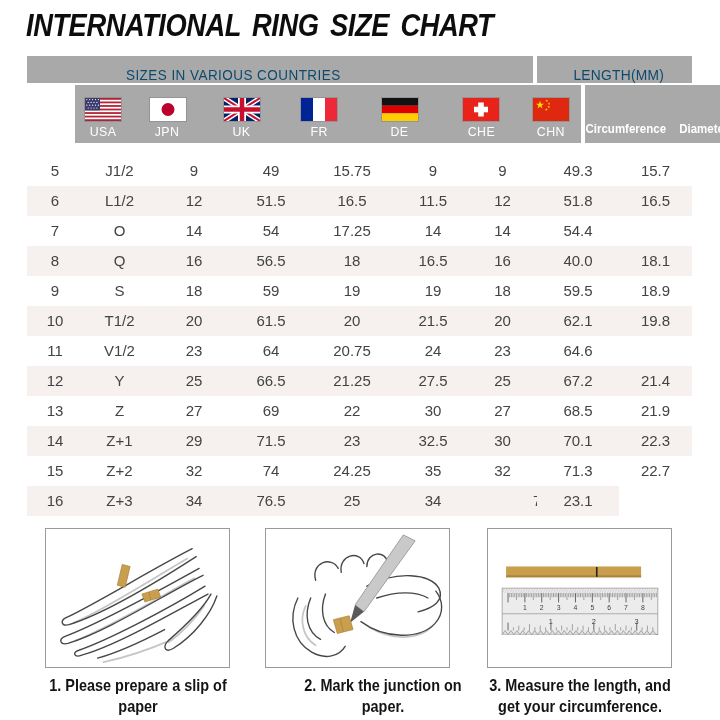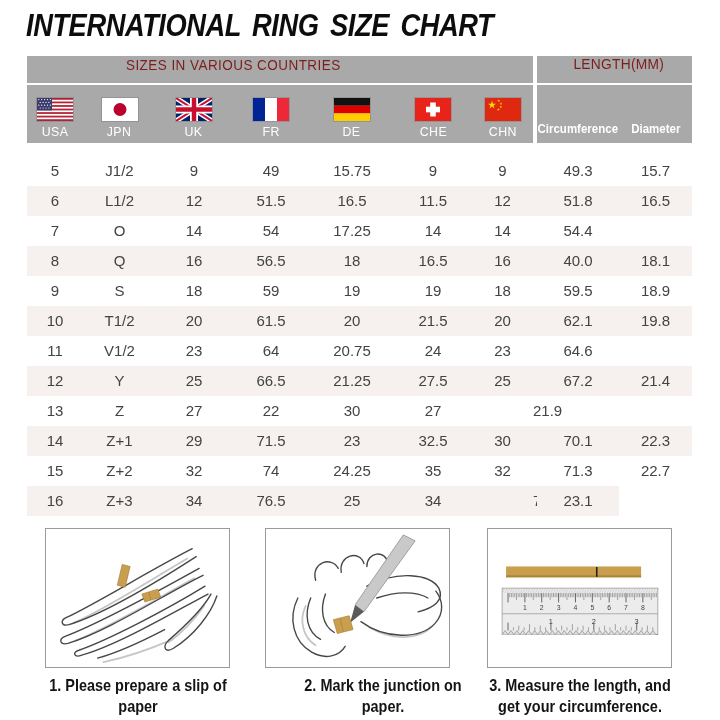--- a/index.html
+++ b/index.html
@@ -7,28 +7,28 @@
   .stage{position:relative;width:720px;height:720px;background:#fff;}
 
   
   .title{position:absolute;left:26px;top:8px;margin:0;font-size:31px;font-weight:bold;
     font-style:italic;letter-spacing:-.5px;word-spacing:5px;color:var(--title-black,#0d0d0d);
     transform:scaleX(.88);transform-origin:left center;white-space:nowrap;}
 
   
   .tablewrap{position:absolute;left:27px;top:56px;width:665px;}
   .rowA{display:grid;grid-template-columns:506px 4px 155px;height:29px;}
-  .rowA .hcell{background:var(--header-gray,#a9a9a9);color:#7f1d1d;display:flex;
-    align-items:flex-start;justify-content:center;border-bottom:2px solid #fff;}
+  .rowA .hcell{background:var(--header-gray,#a9a9a9);color:#0c4a6e;display:flex;
+    align-items:flex-end;justify-content:center;border-bottom:2px solid #fff;}
   .rowA .hl span{font-size:15px;letter-spacing:.5px;white-space:nowrap;
     transform:translateX(-47px) scaleX(.9);}
   .rowA .hr span{font-size:14.5px;letter-spacing:.3px;white-space:nowrap;
     transform:translateX(4px) scaleX(.95);}
   .cols{display:grid;grid-template-columns:56px 73px 76px 78px 84px 78px 61px 4px 82px 73px;}
-  .rowB{height:58px;}
+  .rowB{height:58px;margin-left:48px;}
   .rowB .ccell{background:var(--header-gray,#a9a9a9);display:flex;flex-direction:column;
     align-items:center;justify-content:flex-end;padding-bottom:4px;}
   .rowB .ccell .flag{width:36px;height:23px;display:block;box-shadow:0 0 0 1px rgba(0,0,0,.12);}
   .rowB .ccell .clabel{color:#fff;font-size:13px;letter-spacing:.5px;margin-top:3px;
     transform:scaleX(.95);}
   .gapcell{background:#fff;}
   .lenhdr{grid-column:9/11;background:var(--header-gray,#a9a9a9);display:grid;
     grid-template-columns:82px 73px;align-items:end;padding-bottom:7px;font-weight:bold;}
   .lenhdr span{justify-self:center;color:#fff;font-size:12.5px;white-space:nowrap;
     transform:scaleX(.92);}
@@ -268,24 +268,26 @@
           <div class="cell">27.5</div>
           <div class="cell">25</div>
           <div class="cell"></div>
           <div class="cell">67.2</div>
           <div class="cell">21.4</div>
         </div>
         <div class="cols drow">
           <div class="cell">13</div>
           <div class="cell">Z</div>
           <div class="cell">27</div>
+          <div class="cell">69</div>
           <div class="cell">22</div>
           <div class="cell">30</div>
           <div class="cell">27</div>
           <div class="cell"></div>
+          <div class="cell">68.5</div>
           <div class="cell">21.9</div>
         </div>
         <div class="cols drow alt">
           <div class="cell">14</div>
           <div class="cell">Z+1</div>
           <div class="cell">29</div>
           <div class="cell">71.5</div>
           <div class="cell">23</div>
           <div class="cell">32.5</div>
           <div class="cell">30</div>

